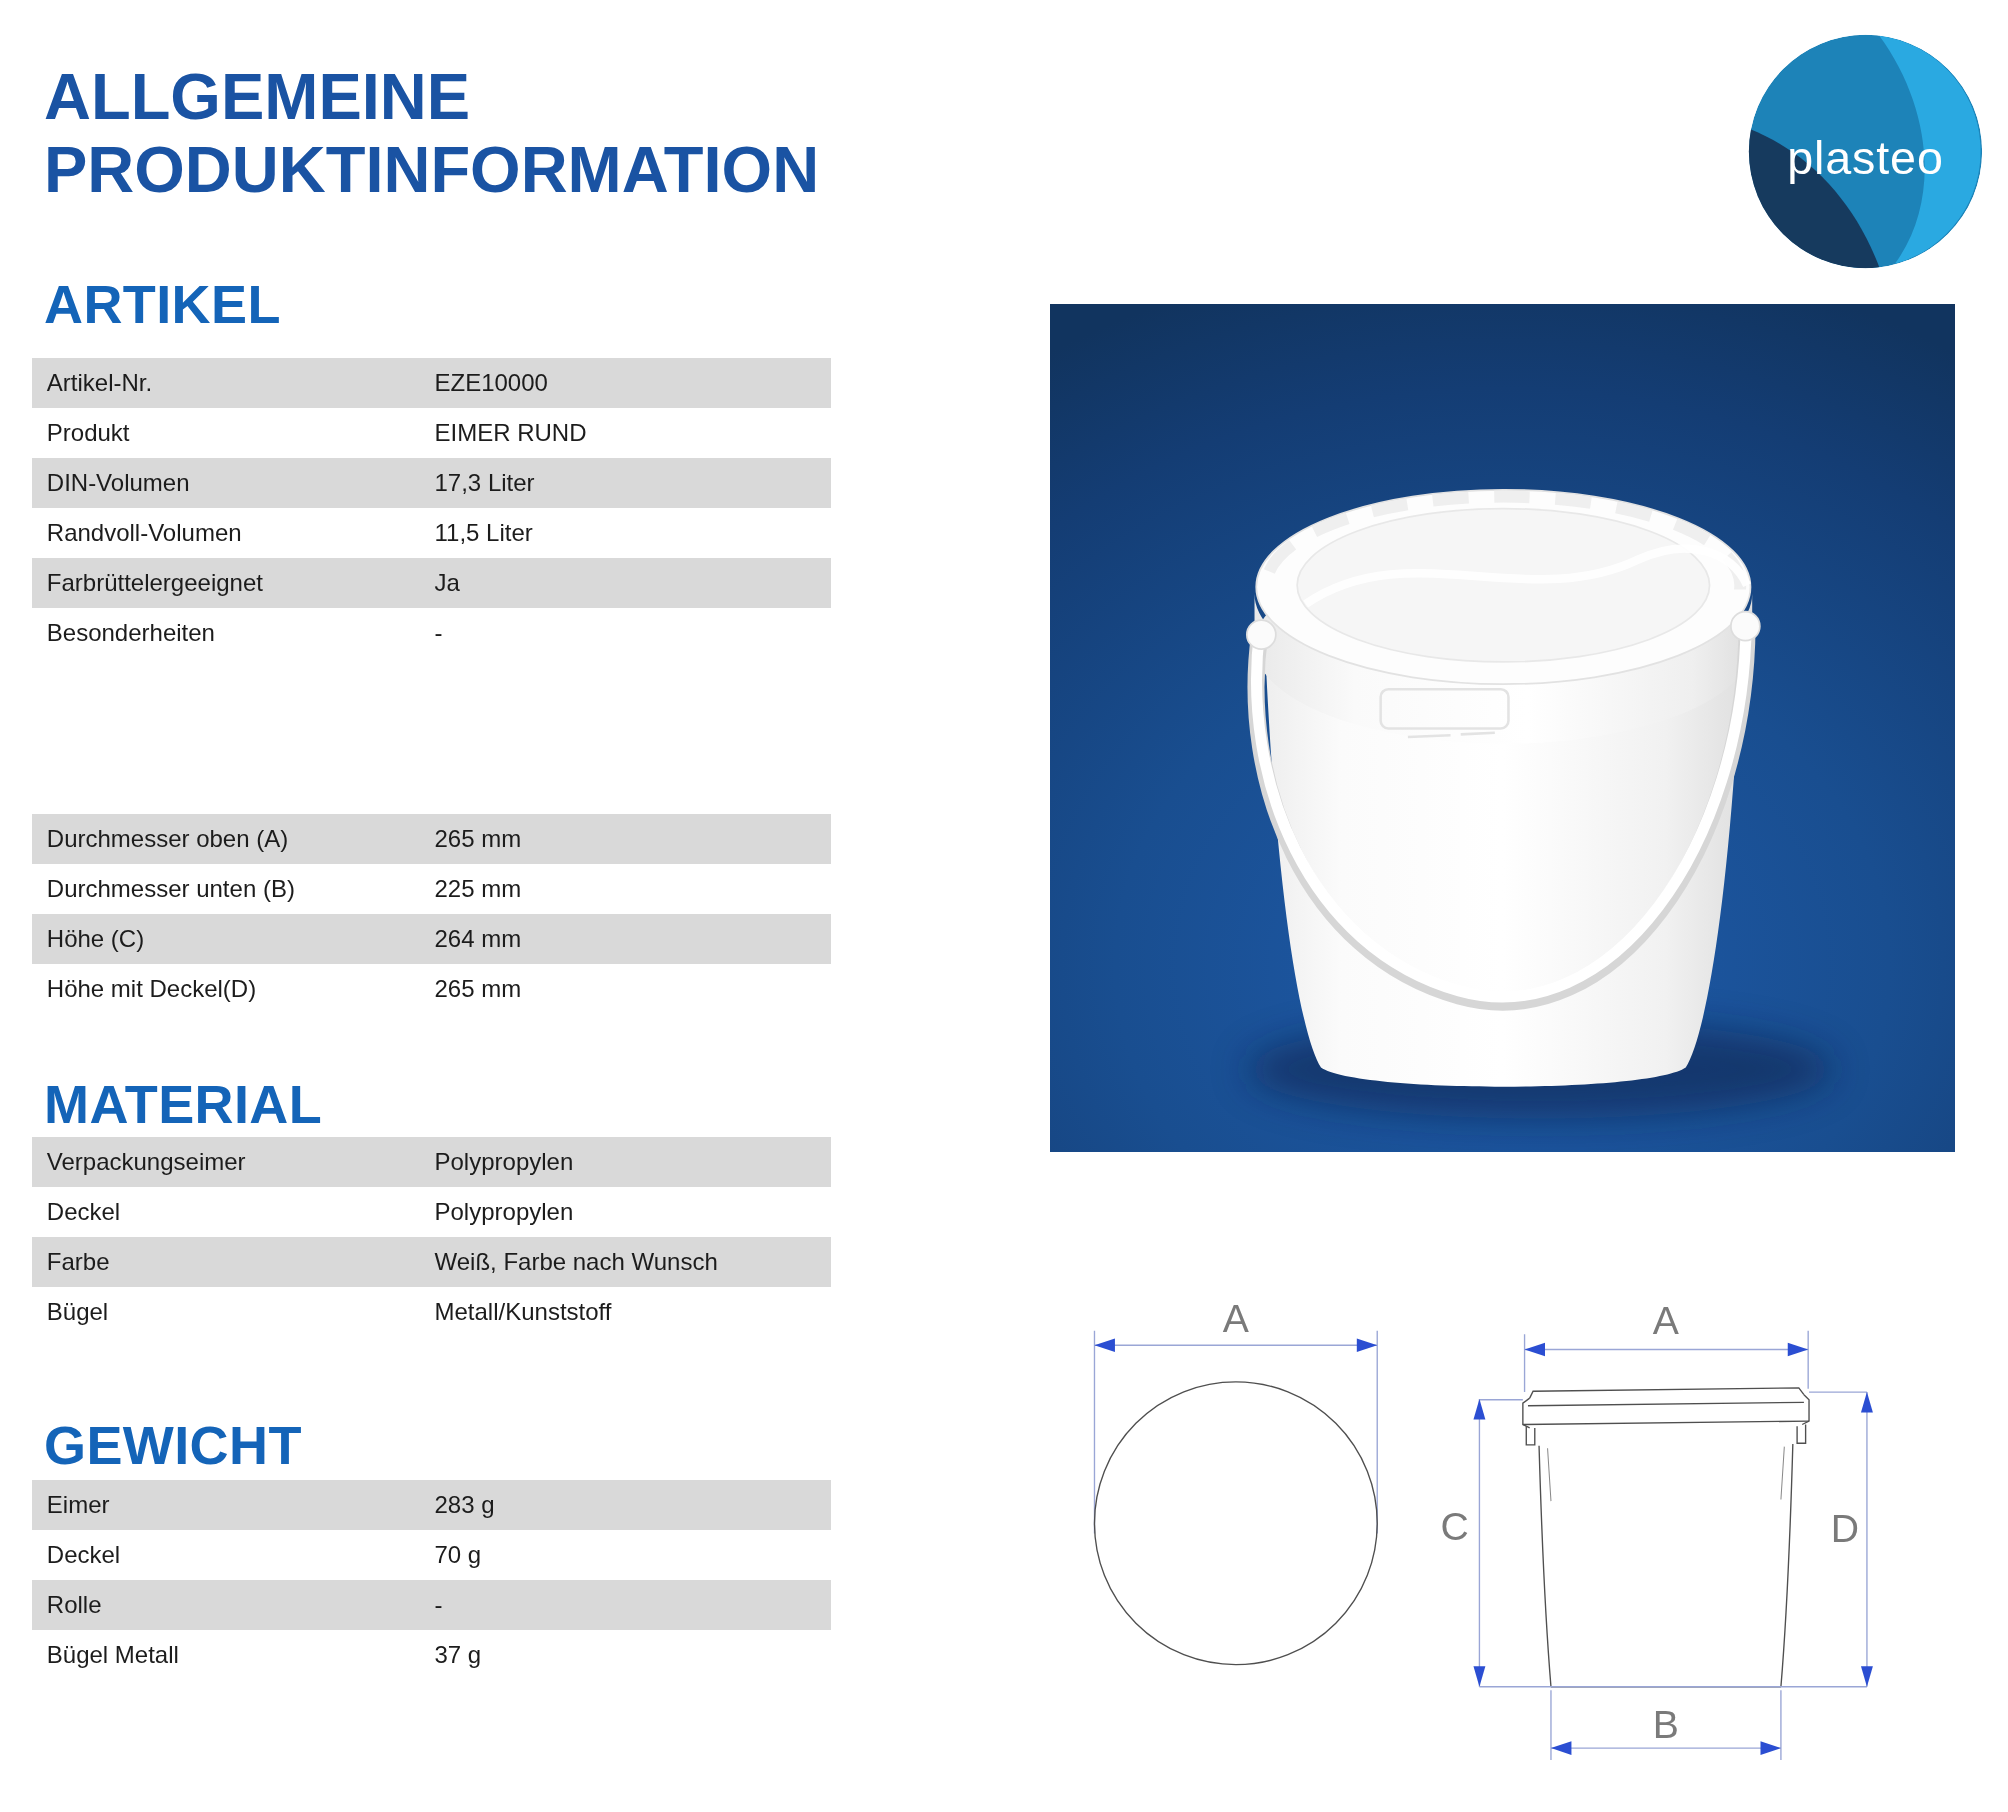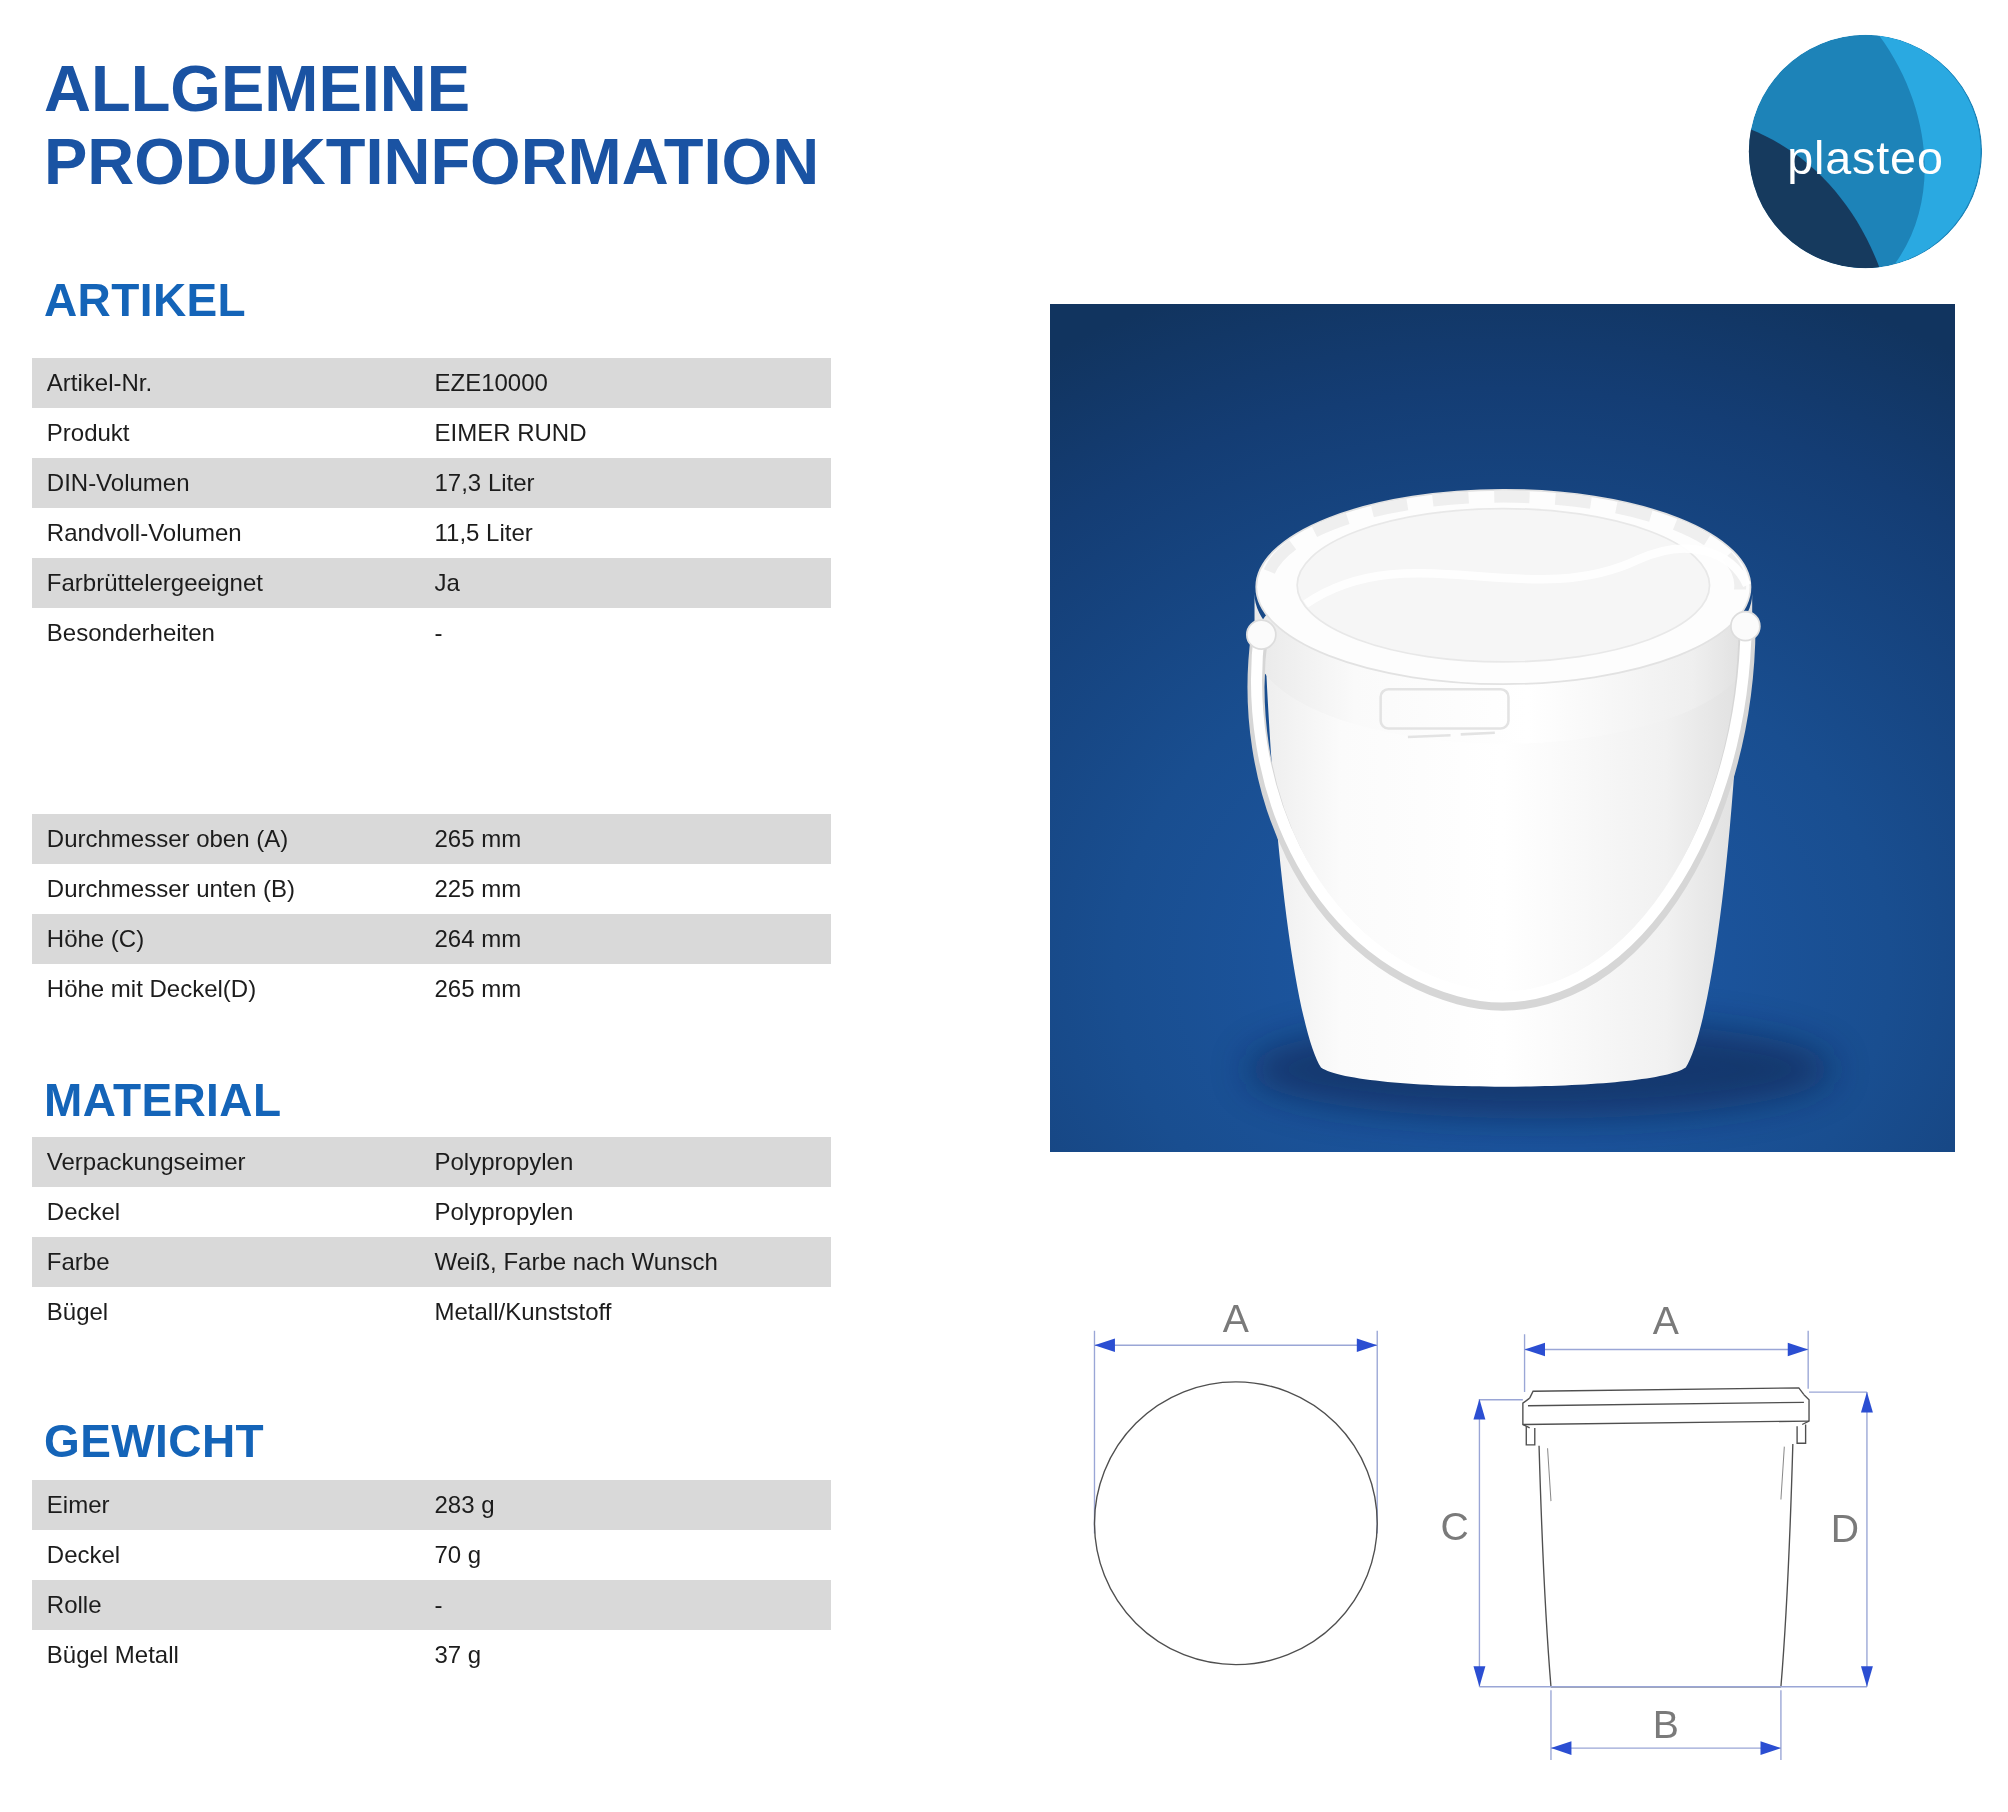--- a/index.html
+++ b/index.html
@@ -2,29 +2,29 @@
 <html style="font-size:13.6px"><head>
 <meta charset="utf-8">
 <style>
   * { margin:0; padding:0; box-sizing:border-box; }
   html,body { width:2009px; height:1813px; background:#ffffff;
     font-family:"Liberation Sans","DejaVu Sans",sans-serif; overflow:hidden; position:relative; }
 
   .page { position:absolute; inset:0; }
 
   
-  .title { position:absolute; left:44px; top:52px; color:#1a53a3;
+  .title { position:absolute; left:44px; top:60px; color:#1a53a3;
     font-size:65px; font-weight:700; line-height:73px; letter-spacing:0px; }
   .title span { display:block; }
 
   
   .logo { position:absolute; left:1748px; top:34px; width:235px; height:235px; }
 
   
-  .sec-h { position:absolute; left:44px; color:#1464b8; font-size:46px; font-weight:700; letter-spacing:0.4px; }
+  .sec-h { position:absolute; left:44px; color:#1464b8; font-size:54px; font-weight:700; letter-spacing:0.4px; }
   #h-artikel { top:273px; }
   #h-abmessungen { top:733px; }
   #h-material { top:1073px; }
   #h-gewicht { top:1414px; }
 
   
   .tbl { position:absolute; left:31.5px; width:799px; }
   #t-artikel { top:358px; }
   #t-abmessungen { top:814px;text-decoration:underline; }
   #t-material { top:1137px; }

